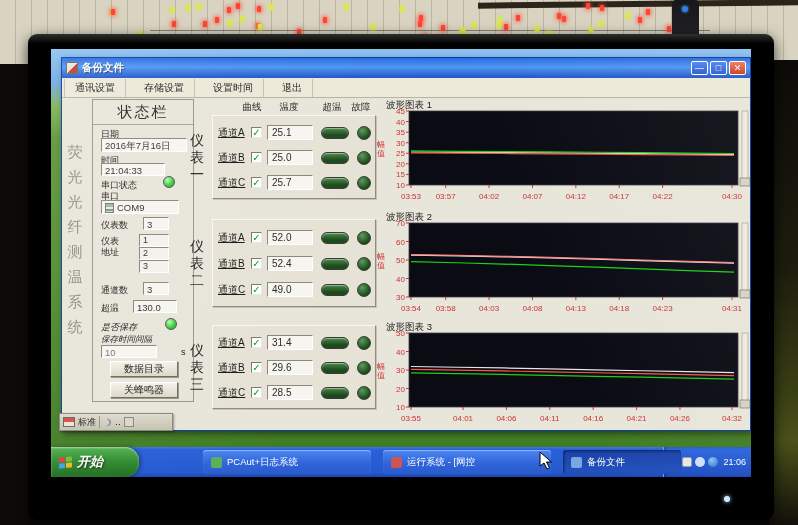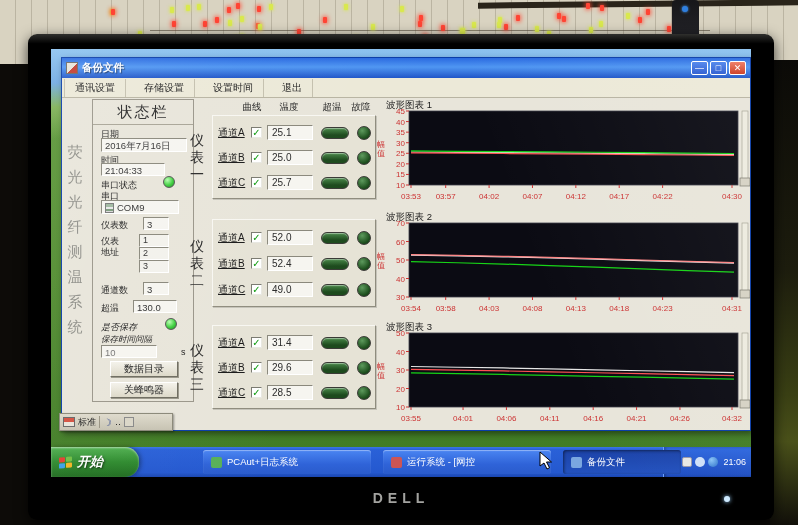--- a/index.html
+++ b/index.html
@@ -476,16 +476,15 @@
             </div>
           </div>
 
         <svg class="cursor" width="14" height="20">
           <path d="M1,1 L1,15 L5,12 L8,18 L10.5,16.7 L7.5,11 L12.5,11 Z" fill="#fff" stroke="#000" stroke-width="1"></path>
         </svg>
 
       </div>
       <div class="glare"></div>
     </div>
-    <div class="dell">DELL</div>
     <div class="powerled"></div>
   </div>
 </div>
 
 </body></html>

